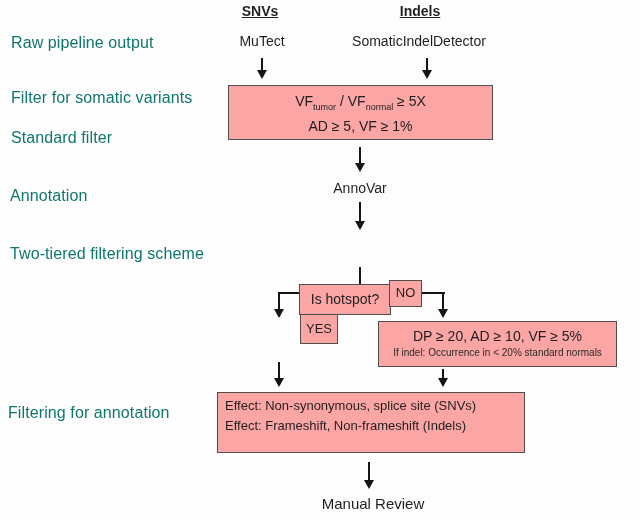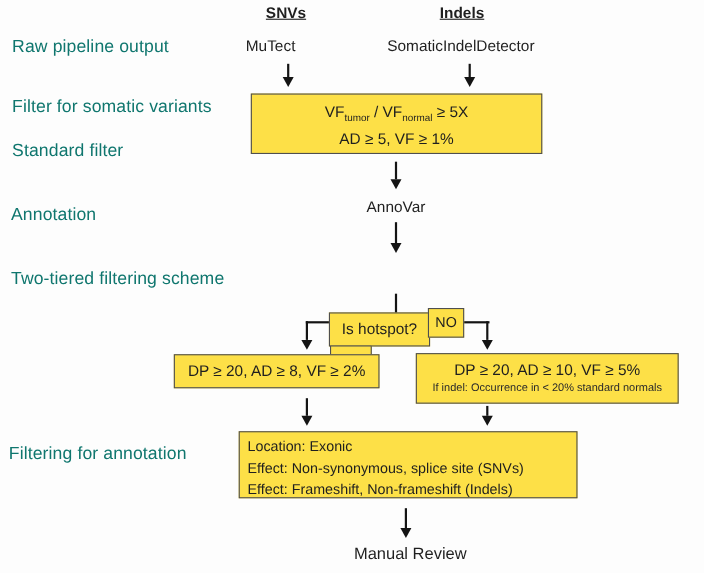--- a/index.html
+++ b/index.html
@@ -36,21 +36,21 @@
     white-space:nowrap;
   }
   .node-text{
     font-size:14px;
     text-align:center;
     white-space:nowrap;
   }
   .box{
     position:absolute;
     border:1.5px solid var(--border);
-    background:#fde047;
+    background:#fca5a5;
     box-sizing:border-box;
     text-align:center;
   }
   .vline{
     position:absolute;
     width:2px;
     background:var(--arrow);
   }
   .hline{
     position:absolute;
@@ -89,21 +89,21 @@
   <div class="abs hdr" style="left:225px;top:3px;width:70px;">SNVs</div>
   <div class="abs hdr" style="left:385px;top:3px;width:70px;">Indels</div>
 
   <div class="abs lbl" style="left:11px;top:34px;">Raw pipeline output</div>
   <div class="abs lbl" style="left:11px;top:89px;">Filter for somatic variants</div>
   <div class="abs lbl" style="left:11px;top:119px;margin-top:10px;">Standard filter</div>
   <div class="abs lbl" style="left:10px;top:187px;">Annotation</div>
   <div class="abs lbl" style="left:10px;top:245px;">Two-tiered filtering scheme</div>
   <div class="abs lbl" style="left:8px;top:404px;">Filtering for annotation</div>
 
-  <div class="abs node-text" style="left:206px;top:33px;width:80px;">MuTect</div>
+  <div class="abs node-text" style="left:222px;top:33px;width:80px;">MuTect</div>
   <div class="abs node-text" style="left:339px;top:33px;width:160px;">SomaticIndelDetector</div>
 
   <div class="varrow" style="left:261px;top:58px;height:12px;"></div>
   <div class="varrow" style="left:426px;top:58px;height:12px;"></div>
 
   <div class="varrow" style="left:359px;top:147px;height:16px;"></div>
   <div class="varrow" style="left:359px;top:202px;height:19px;"></div>
   <div class="vline" style="left:359px;top:267px;height:26px;"></div>
   <div class="hline" style="left:278px;top:292px;width:167px;"></div>
   <div class="varrow" style="left:278px;top:292px;height:17px;"></div>
@@ -125,30 +125,26 @@
     <div class="node-text" style="line-height:28px;">Is hotspot?</div>
   </div>
 
   <div class="box" style="left:300px;top:278px;width:38px;height:30px;margin-top:36px;">
     <div style="font-size:13px;line-height:27px;">YES</div>
   </div>
   <div class="box" style="left:389px;top:280px;width:33px;height:27px;">
     <div style="font-size:13px;line-height:24px;">NO</div>
   </div>
 
-  <div class="box" style="left:158px;top:322px;width:187px;height:31px;">
-    <div style="font-size:14px;line-height:28px;white-space:nowrap;">DP ≥ 20, AD ≥ 8, VF ≥ 2%</div>
-  </div>
 
   <div class="box" style="left:378px;top:321px;width:239px;height:46px;padding-top:4px;">
     <div style="font-size:14px;line-height:20px;white-space:nowrap;">DP ≥ 20, AD ≥ 10, VF ≥ 5%</div>
     <div class="small-note">If indel: Occurrence in &lt; 20% standard normals</div>
   </div>
 
   <div class="box" style="left:217px;top:392px;width:308px;height:61px;padding:3px 0 0 7px;text-align:left;">
-    <div class="loc-line">Location: Exonic</div>
     <div class="loc-line">Effect: Non-synonymous, splice site (SNVs)</div>
     <div class="loc-line">Effect: Frameshift, Non-frameshift (Indels)</div>
   </div>
 
   <div class="abs node-text" style="left:313px;top:495px;width:120px;font-size:15px;">Manual Review</div>
 
 </div>
 
 </body></html>

